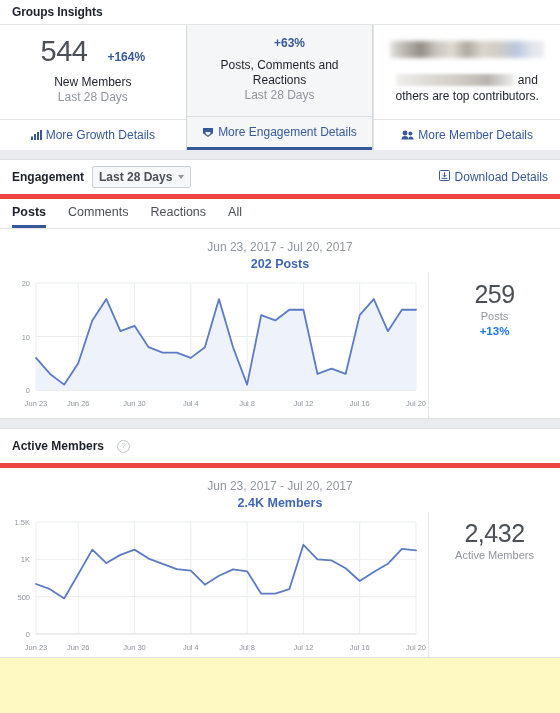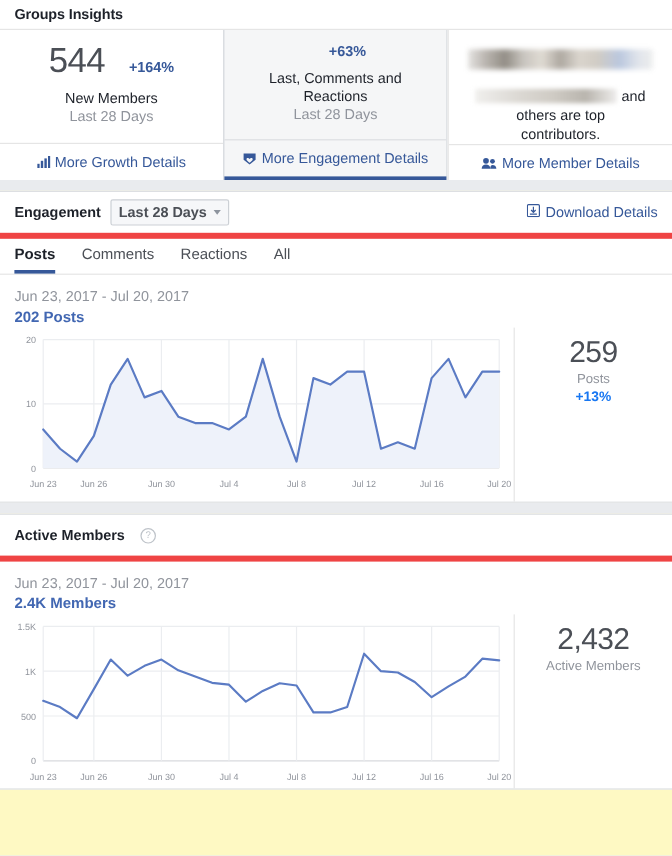--- a/index.html
+++ b/index.html
@@ -142,21 +142,21 @@
     border-radius: 1px;
     background: linear-gradient(90deg,
       #f0efed 0%, #dcd9d4 30%, #cfcbc4 55%, #b9b5ae 78%, #eeedec 100%);
     filter: blur(1.8px);
   }
   .contrib-text {
     font-size: 12px;
     color: #1d2129;
     text-align: center;
     line-height: 16px;
-    padding: 0 22px;
+    padding: 0 6px;
   }
 
   
   .section {
     background: #ffffff;
     border-top: 1px solid #dddfe2;
     border-bottom: 1px solid #dddfe2;
   }
   .section-bar {
     height: 34px;
@@ -222,20 +222,21 @@
   }
   .tab.selected {
     color: #1d2129;
     font-weight: bold;
     border-bottom: 3px solid #365899;
   }
 
   
   .chart-head {
     padding: 10px 12px 0 12px;
+    text-align: center;
   }
   .chart-range {
     font-size: 12px;
     color: #90949c;
     line-height: 16px;
   }
   .chart-count {
     font-size: 12.5px;
     font-weight: bold;
     color: #4267b2;
@@ -332,21 +333,21 @@
           <span>More Growth Details</span>
         </span>
       </div>
     </div>
 
     <div class="card active">
       <div class="card-top">
         <div class="card-stat">
           <span class="card-delta">+63%</span>
         </div>
-        <div class="card-label">Last, Comments and Reactions</div>
+        <div class="card-label">Posts, Comments and Reactions</div>
         <div class="card-sub">Last 28 Days</div>
       </div>
       <div class="card-foot">
         <span class="card-foot-link">
           <span class="ic">
             <svg width="12" height="11" viewBox="0 0 12 11">
               <path d="M1 1 H11 V6.2 L6 10 L1 6.2 Z" fill="#365899"></path>
               <path d="M6 5.6 C5.2 4.2 3.4 4.4 3.4 5.8 C3.4 6.9 5 7.9 6 8.6 C7 7.9 8.6 6.9 8.6 5.8 C8.6 4.4 6.8 4.2 6 5.6 Z" fill="#f5f6f7"></path>
             </svg>
           </span>

